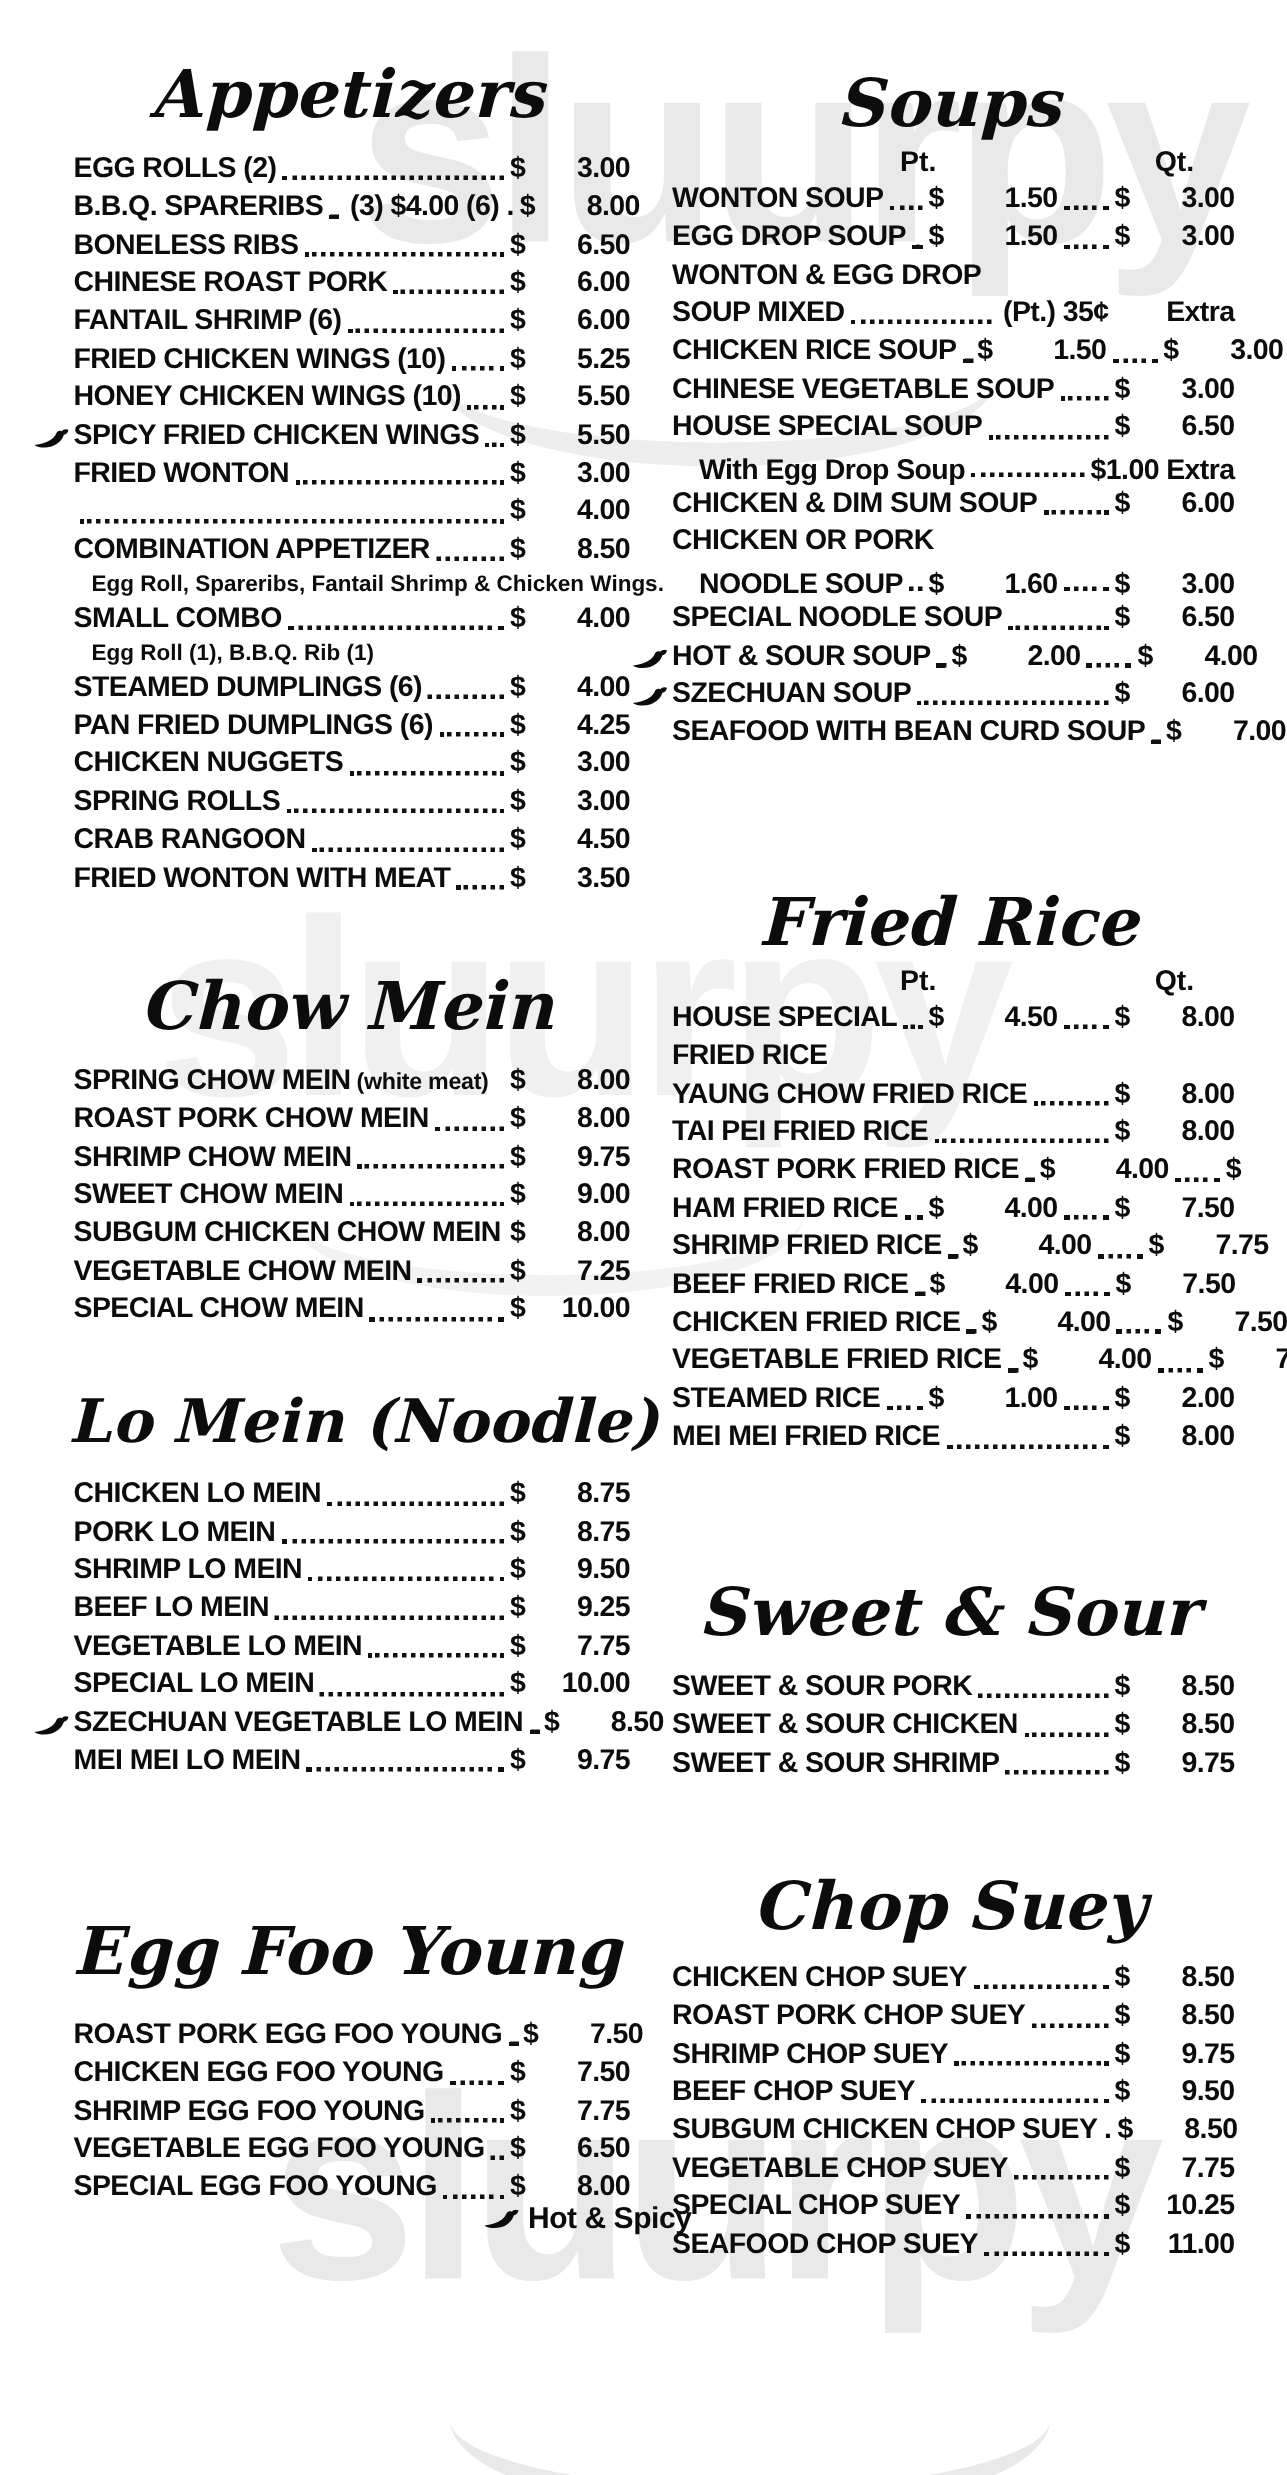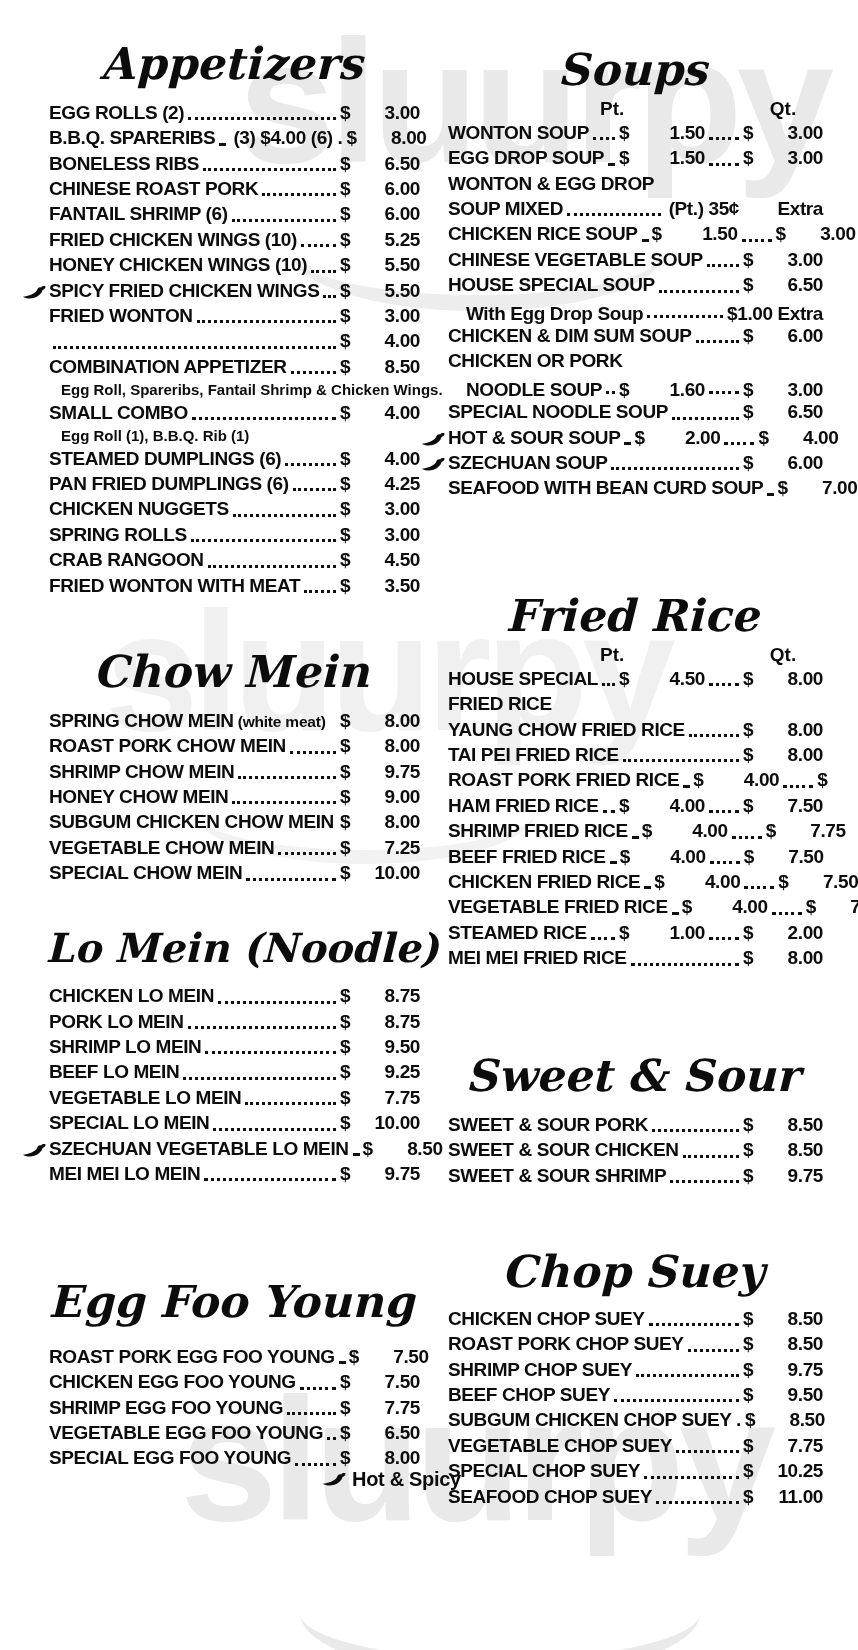--- a/index.html
+++ b/index.html
@@ -410,21 +410,21 @@
         </div>
         <div class="menu-row">
           <span class="label">SHRIMP CHOW MEIN</span>
           <span class="dots"></span>
           <span class="money p-single">
             <span class="cur">$</span>
             <span class="amt">9.75</span>
           </span>
         </div>
         <div class="menu-row">
-          <span class="label">HONEY CHOW MEIN</span>
+          <span class="label">SWEET CHOW MEIN</span>
           <span class="dots"></span>
           <span class="money p-single">
             <span class="cur">$</span>
             <span class="amt">9.00</span>
           </span>
         </div>
         <div class="menu-row">
           <span class="label">SUBGUM CHICKEN CHOW MEIN</span>
           <span class="gap"></span>
           <span class="money p-single">

